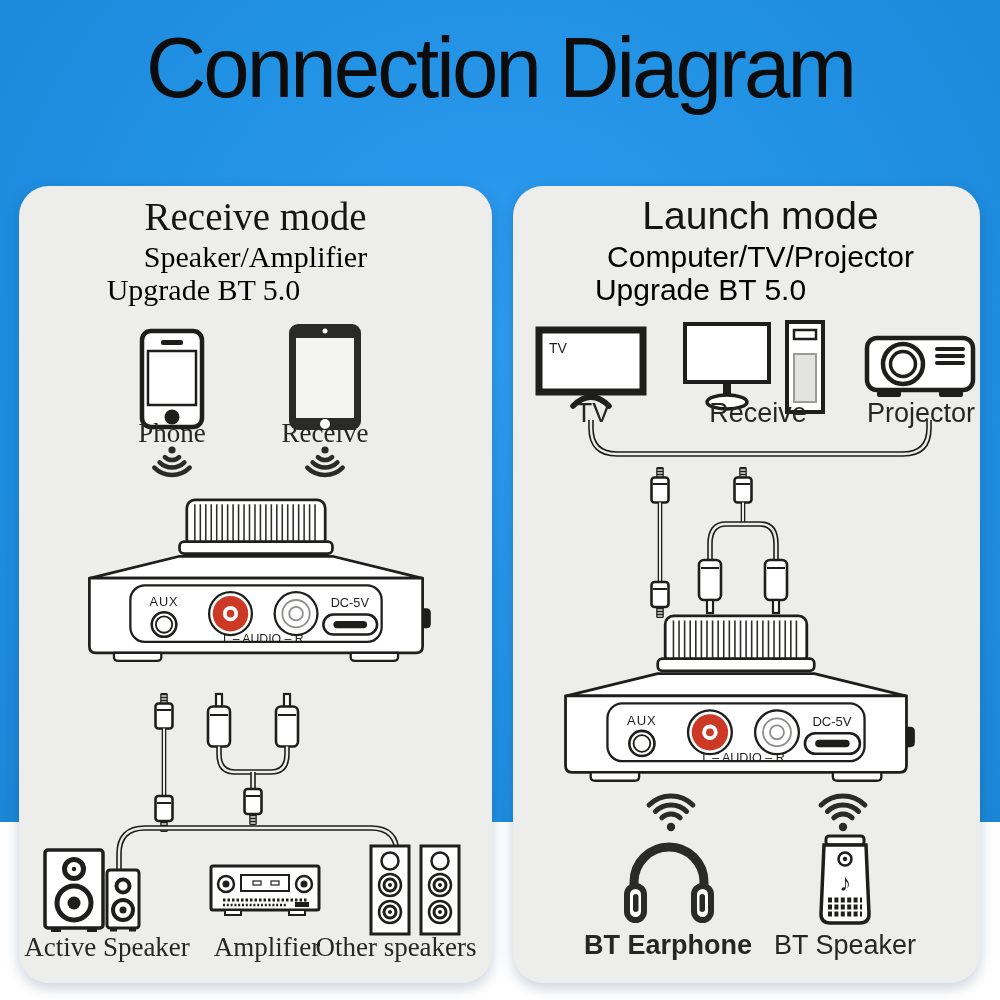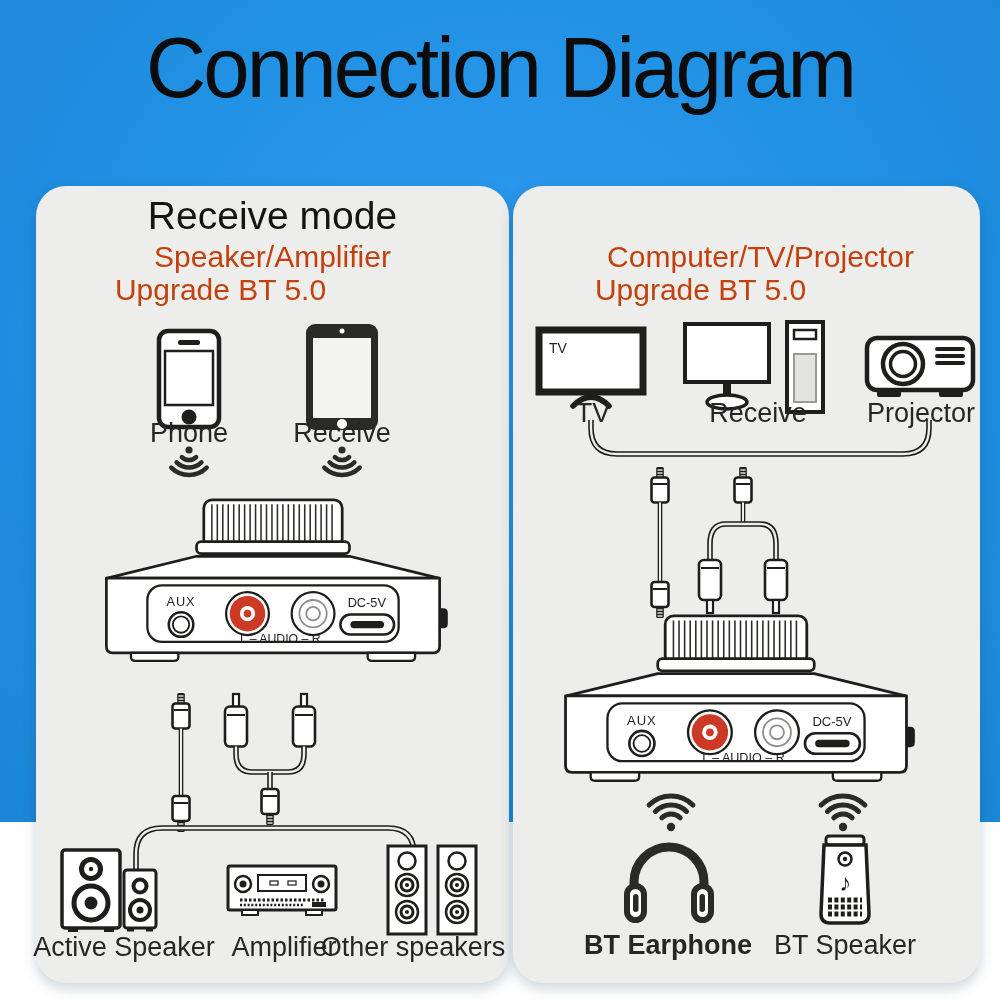--- a/index.html
+++ b/index.html
@@ -4,25 +4,25 @@
 <style>
   html,body{margin:0;padding:0;}
   body{width:1000px;height:1000px;overflow:hidden;font-family:"Liberation Sans",sans-serif;}
   .stage{position:relative;width:1000px;height:822px;
          background:radial-gradient(circle at 50% 42%, #2f9cf0 0%, #2191e4 55%, #1b86d6 100%);}
   h1.title{position:absolute;top:18px;left:0;right:0;margin:0;text-align:center;
            font-size:86px;font-weight:400;letter-spacing:-3px;color:#0c0c0c;
            transform:scaleX(.97);transform-origin:center;}
   .panel{position:absolute;top:186px;height:797px;background:#EDEDEB;border-radius:30px;
          box-shadow:0 5px 14px rgba(10,50,90,.22);}
-  .panel-left{left:36px;width:473px;}
+  .panel-left{left:19px;width:473px;font-family:Liberation Serif, serif;}
   .panel-right{left:513px;width:467px;}
   .panel h2{position:absolute;top:8px;left:0;right:0;margin:0;text-align:center;
             font-size:39px;font-weight:500;color:#141414;}
-  .sub{position:absolute;left:0;right:0;text-align:center;font-size:30px;color:#c2410c;white-space:nowrap;}
+  .sub{position:absolute;left:0;right:0;text-align:center;font-size:30px;color:#000000;white-space:nowrap;}
   .sub1{top:54px;}
   .sub2{top:87px;}
   .panel-left .sub2{transform:translateX(-52px);}
   .panel-right h2{transform:translateX(14px);}
   .panel-right .sub1{transform:translateX(14px);}
   .panel-right .sub2{transform:translateX(-46px);}
   svg{position:absolute;overflow:visible;}
   .icon-label{position:absolute;transform:translateX(-50%);font-size:27px;color:#262626;white-space:nowrap;}
   text{font-family:"Liberation Sans",sans-serif;fill:#1E1E1C;}
   
@@ -260,20 +260,21 @@
         <circle cx="71" cy="41" r="2" fill="#1E1E1C"></circle>
         <circle cx="71" cy="68" r="11" fill="none" stroke="#1E1E1C" stroke-width="2.5"></circle>
         <circle cx="71" cy="68" r="6" fill="none" stroke="#1E1E1C" stroke-width="3"></circle>
         <circle cx="71" cy="68" r="2" fill="#1E1E1C"></circle>
       </g>
     </svg>
     <span class="icon-label lbl-other">Other speakers</span>
   </section>
 
   <section class="panel panel-right">
+    <h2>Launch mode</h2>
     <div class="sub sub1">Computer/TV/Projector</div>
     <div class="sub sub2">Upgrade BT 5.0</div>
 
     <svg class="tv-svg" viewBox="0 0 112 84">
       <rect x="4" y="4" width="104" height="62" fill="#fff" stroke="#1E1E1C" stroke-width="7"></rect>
       <text x="14" y="27" font-size="14" fill="#555553">TV</text>
       <rect x="52" y="66" width="8" height="5" fill="#1E1E1C"></rect>
       <path d="M38 80 Q56 62 74 80" fill="none" stroke="#1E1E1C" stroke-width="5.5" stroke-linecap="round"></path>
     </svg>
     <span class="icon-label lbl-tv">TV</span>

